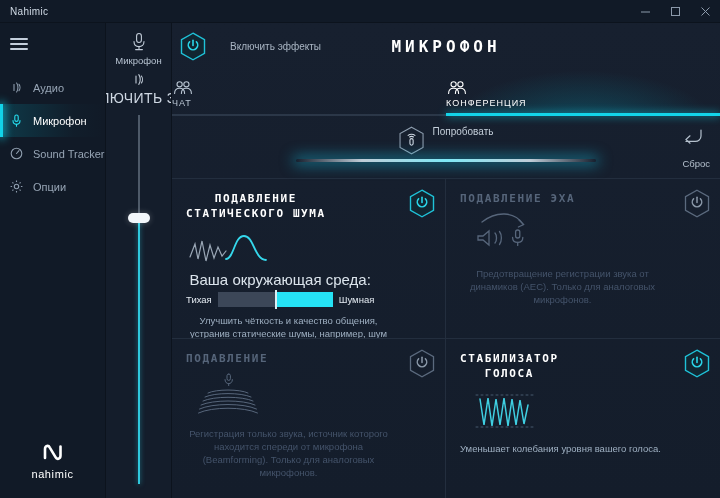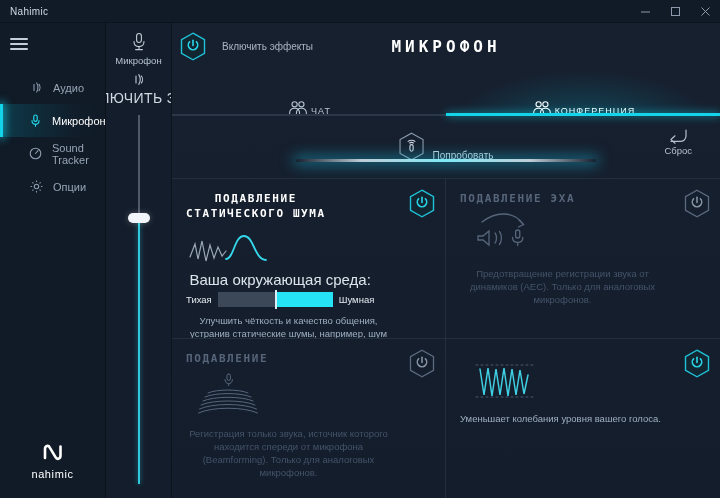--- a/index.html
+++ b/index.html
@@ -32,21 +32,21 @@
     width:105px;flex:0 0 105px;background:#111a27;
     display:flex;flex-direction:column;position:relative;
     border-right:1px solid #0c131d;
   }
   .hamburger{height:42px;display:flex;align-items:center;padding-left:10px;}
   .hamburger .bars{width:18px;}
   .hamburger .bars i{display:block;height:2px;background:#c3cedb;margin:3px 0;border-radius:1px;}
   .nav{margin-top:6px;}
   .nav-item{
     position:relative;height:33px;display:flex;align-items:center;
-    padding-left:28px;gap:9px;font-size:11px;color:#97a5b5;
+    padding-left:8px;gap:9px;font-size:11px;color:#97a5b5;
   }
   .nav-item .nic{width:16px;height:16px;display:flex;align-items:center;justify-content:center;}
   .nav-item .nic svg{display:block;}
   .nav-item.active{color:#ffffff;background:
       linear-gradient(90deg, rgba(0,200,225,.18) 0%, rgba(0,200,225,0.02) 70%, rgba(0,0,0,0) 100%);}
   .nav-item.active::before{
     content:"";position:absolute;left:0;top:0;bottom:0;width:3px;background:#12d3e8;
     box-shadow:0 0 8px 2px rgba(18,211,232,.65);
   }
   .nav-item.active .nic svg{stroke:#26dff0;}
@@ -80,66 +80,66 @@
     position:absolute;left:50%;transform:translateX(-50%);top:28%;margin-top:-5px;
     width:22px;height:10px;border-radius:5px;background:#f2f6fa;
     box-shadow:0 0 6px rgba(255,255,255,.25);
   }
 
   
   .main{flex:1;min-width:0;display:flex;flex-direction:column;
         background:linear-gradient(180deg,#17202f 0%,#141d2b 100%);}
 
   .topbar{height:47px;flex:0 0 47px;position:relative;display:flex;align-items:center;}
-  .fx{display:flex;align-items:center;gap:16px;padding-left:8px;}
+  .fx{display:flex;align-items:center;gap:24px;padding-left:8px;}
   .fx .fxlabel{font-size:10px;color:#aab6c4;}
   .apptitle{
     position:absolute;left:0;right:0;text-align:center;
     font-size:16px;letter-spacing:4px;color:#ffffff;font-weight:bold;
     font-family:"DejaVu Sans Mono", monospace;pointer-events:none;
   }
 
   
   .hex{position:relative;width:26px;height:29px;flex:0 0 26px;}
   .hex svg{display:block;}
 
   
   .tabs{height:46px;flex:0 0 46px;display:flex;position:relative;}
   .tab{
-    flex:1;display:flex;flex-direction:row;align-items:flex-end;justify-content:center;
+    flex:1;display:flex;flex-direction:column;align-items:flex-start;justify-content:center;
     gap:2px;position:relative;
   }
   .tab .tlabel{font-size:9px;letter-spacing:1px;color:#b9c5d2;}
   .tab svg{display:block;}
   .tab.active{background:
       radial-gradient(ellipse at 50% 130%, rgba(0,180,205,.30) 0%, rgba(0,180,205,0) 70%);}
   .tab.active .tlabel{color:#ffffff;}
   .tabs::after{
     content:"";position:absolute;left:0;right:0;bottom:0;height:2px;background:#2b3748;
   }
   .tab.active::after{
     content:"";position:absolute;left:0;right:0;bottom:0;height:3px;z-index:2;
     background:#13d4e9;box-shadow:0 0 8px rgba(19,212,233,.8);
   }
 
   
   .tryrow{height:62px;flex:0 0 62px;position:relative;display:flex;align-items:center;
           border-bottom:1px solid #232e3e;}
-  .try{position:absolute;left:50%;top:16px;transform:translateX(-50%);
-       display:flex;align-items:flex-end;gap:8px;}
+  .try{position:absolute;left:50%;top:10px;transform:translateX(-50%);
+       display:flex;align-items:flex-start;gap:8px;}
   .try .tlabel{font-size:10px;color:#c3ced9;}
   .beam{
     position:absolute;left:50%;transform:translateX(-50%);top:43px;
     width:300px;height:3px;border-radius:2px;
     background:linear-gradient(90deg, rgba(255,255,255,0) 0%, rgba(220,235,245,.85) 22%,
                #7fe9f6 50%, rgba(220,235,245,.85) 78%, rgba(255,255,255,0) 100%);
     box-shadow:0 0 14px 3px rgba(24,190,220,.55);
   }
-  .reset{position:absolute;right:28px;top:12px;display:flex;flex-direction:column;
-         align-items:center;gap:1px;}
+  .reset{position:absolute;right:10px;top:12px;display:flex;flex-direction:column;
+         gap:14px;}
   .reset .rlabel{font-size:9.5px;color:#b4c0cd;}
   .reset svg{display:block;}
 
   
   .grid{flex:1;display:grid;grid-template-columns:1fr 1fr;grid-template-rows:1fr 1fr;min-height:0;}
   .card{
     position:relative;padding:12px 14px 10px;overflow:hidden;
     border-right:1px solid #232e3e;border-bottom:1px solid #232e3e;
     display:flex;flex-direction:column;align-items:flex-start;
   }
@@ -443,20 +443,24 @@
         </div>
 
         <div class="card">
           <span class="hex pw">
             <svg width="26" height="29" viewBox="0 0 26 29">
               <polygon points="13,1.2 24.5,7.6 24.5,21.4 13,27.8 1.5,21.4 1.5,7.6" fill="#112631" stroke="#1fc2d8" stroke-width="1.4"></polygon>
               <path d="M13 8.2 L13 13.4" stroke="#2ad6ea" stroke-width="1.6" stroke-linecap="round"></path>
               <path d="M9.6 9.8 A4.7 4.7 0 1 0 16.4 9.8" fill="none" stroke="#2ad6ea" stroke-width="1.6" stroke-linecap="round"></path>
             </svg>
           </span>
+          <div class="ctitle">
+            <div>СТАБИЛИЗАТОР</div>
+            <div>ГОЛОСА</div>
+          </div>
           <div class="art">
             <svg width="90" height="44" viewBox="0 0 90 44" fill="none" stroke-linecap="round">
               <path d="M16 6 L74 6" stroke="#46586d" stroke-width="1" stroke-dasharray="2 3"></path>
               <path d="M16 38 L74 38" stroke="#46586d" stroke-width="1" stroke-dasharray="2 3"></path>
               <path d="M20 10 L24 36 L28 9 L32 37 L36 10 L40 36 L44 9 L48 37 L52 10 L56 36 L60 11 L64 35 L68 16" stroke="#3fcfe2" stroke-width="1.5"></path>
             </svg>
           </div>
           <div class="desc">Уменьшает колебания уровня вашего голоса.</div>
         </div>
 

